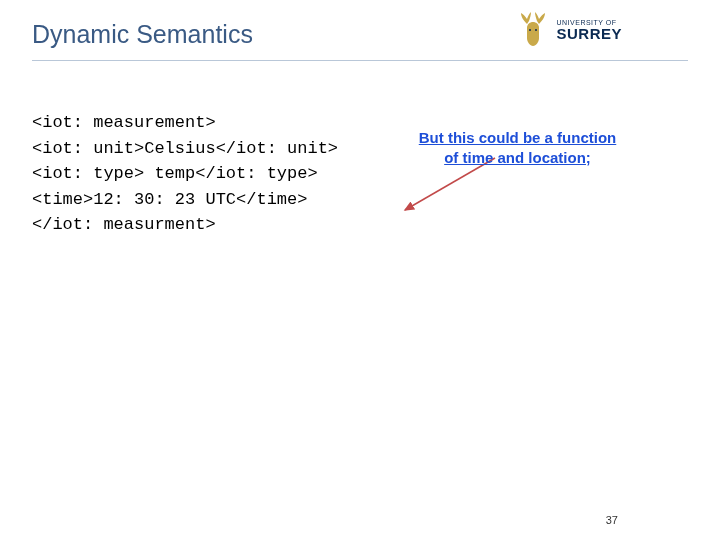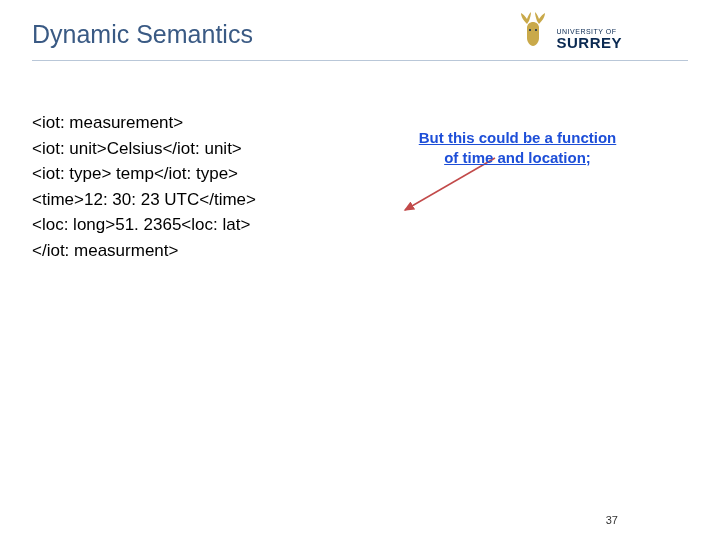--- a/index.html
+++ b/index.html
@@ -35,21 +35,21 @@
     height: 1px;
     background: #b9c7d8;
   }
   .logo {
     position: absolute;
     top: 10px;
     right: 18px;
     width: 150px;
     height: 40px;
     display: flex;
-    align-items: flex-end;
+    align-items: center;
     justify-content: flex-end;
     gap: 6px;
   }
   .logo-stag {
     width: 34px;
     height: 40px;
     position: relative;
   }
   .logo-text {
     display: flex;
@@ -66,21 +66,21 @@
     font-weight: bold;
     letter-spacing: 0.5px;
   }
   .code-block {
     position: absolute;
     top: 110px;
     left: 32px;
     font-size: 17px;
     line-height: 1.5;
     color: #000;
-    font-family: Liberation Sans, sans-serif;
+    font-family: Liberation Mono, monospace;
   }
   .code-block div {
     white-space: pre;
   }
   .annotation {
     position: absolute;
     top: 128px;
     right: 20px;
     width: 205px;
     font-size: 15px;
@@ -133,21 +133,20 @@
       <span class="logo-uni">UNIVERSITY OF</span>
       <span class="logo-surrey">SURREY</span>
     </div>
   </div>
 
   <div class="code-block">
     <div>&lt;iot: measurement&gt;</div>
     <div>&lt;iot: unit&gt;Celsius&lt;/iot: unit&gt;</div>
     <div>&lt;iot: type&gt; temp&lt;/iot: type&gt;</div>
     <div>&lt;time&gt;12: 30: 23 UTC&lt;/time&gt;</div>
-    <div>&lt;loc: long&gt;51. 2365&lt;loc: lat&gt;</div>
     <div>&lt;/iot: measurment&gt;</div>
   </div>
 
   <svg class="arrow-svg" viewBox="0 0 110 70">
     <defs>
       <marker id="arrowhead" markerWidth="8" markerHeight="8" refX="6" refY="3" orient="auto">
         <path d="M0,0 L7,3 L0,6 Z" fill="#c24a4a"></path>
       </marker>
     </defs>
     <line x1="100" y1="8" x2="10" y2="60" stroke="#c24a4a" stroke-width="1.5" marker-end="url(#arrowhead)"></line>

